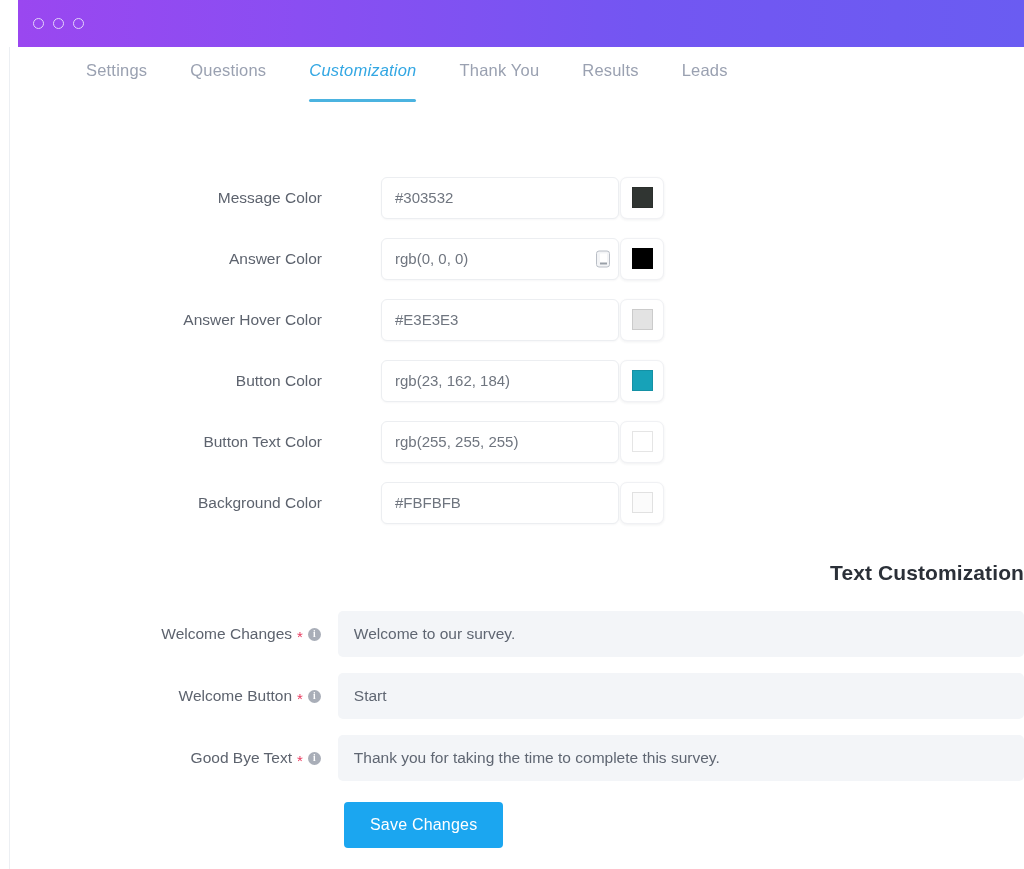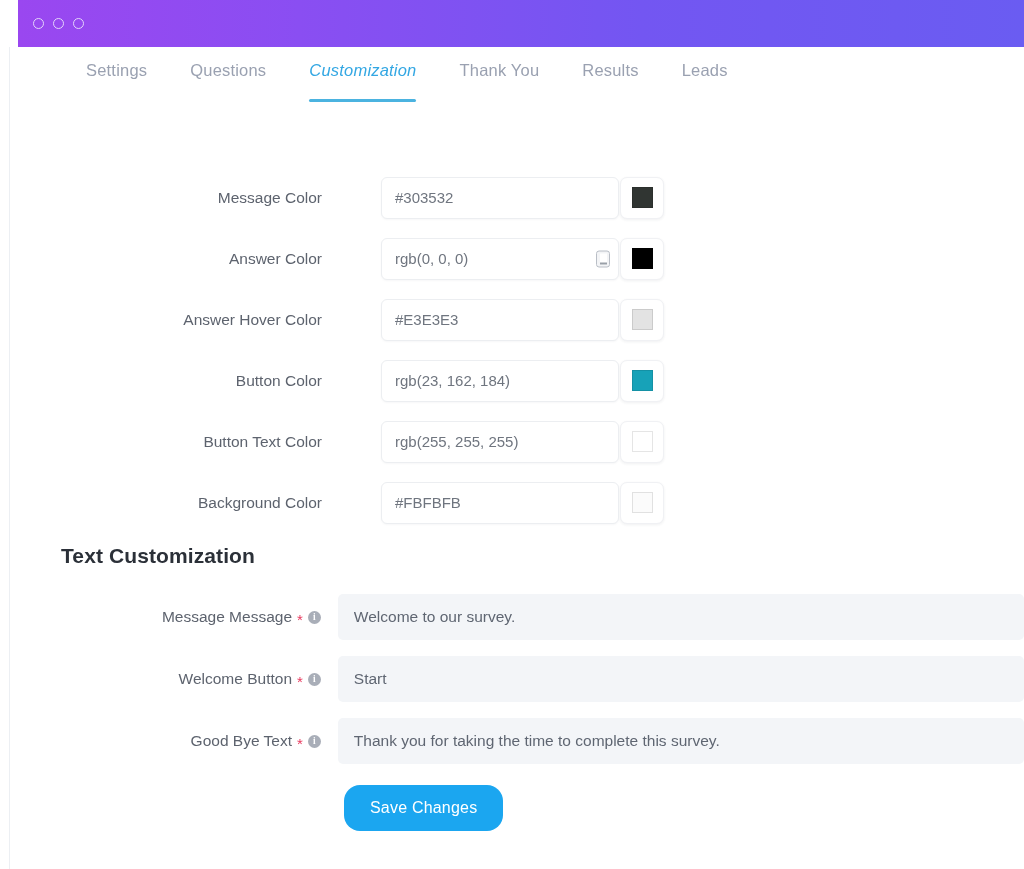--- a/index.html
+++ b/index.html
@@ -189,21 +189,22 @@
   }
 
   .swatch {
     width: 21px;
     height: 21px;
     border: 1px solid rgba(0,0,0,.10);
   }
 
   
   .text-section-title {
-    margin-top: 11px;
+    margin-top: 28px;
+    text-align: right;
   }
 
   .text-rows {
     margin-top: 18px;
   }
 
   .text-row {
     display: flex;
     align-items: center;
     height: 62px;
@@ -264,21 +265,21 @@
     height: 72px;
     align-items: center;
   }
 
   .save-spacer { width: 314px; }
 
   .save-button {
     background: #1ba6f0;
     color: #ffffff;
     border: none;
-    border-radius: 16px;
+    border-radius: 4px;
     font-size: 16px;
     padding: 14px 26px;
     cursor: pointer;
     font-family: "Liberation Sans", sans-serif;
     letter-spacing: .2px;
   }
 </style>
 </head>
 <body>
 
@@ -345,21 +346,21 @@
           <button class="swatch-btn">
             <span class="swatch" style="background: rgb(251, 251, 251);"></span>
           </button>
         </div>
       </div>
 
     <div class="section-title text-section-title">Text Customization</div>
     <div class="text-rows" id="text-rows">
         <div class="text-row">
           <div class="text-label">
-            <span>Message Message</span>
+            <span>Welcome Changes</span>
             <span class="req-star">*</span>
             <span class="info-icon">i</span>
           </div>
           <input type="text" class="text-input" value="Welcome to our survey." style="">
         </div>
         <div class="text-row">
           <div class="text-label">
             <span>Welcome Button</span>
             <span class="req-star">*</span>
             <span class="info-icon">i</span>

